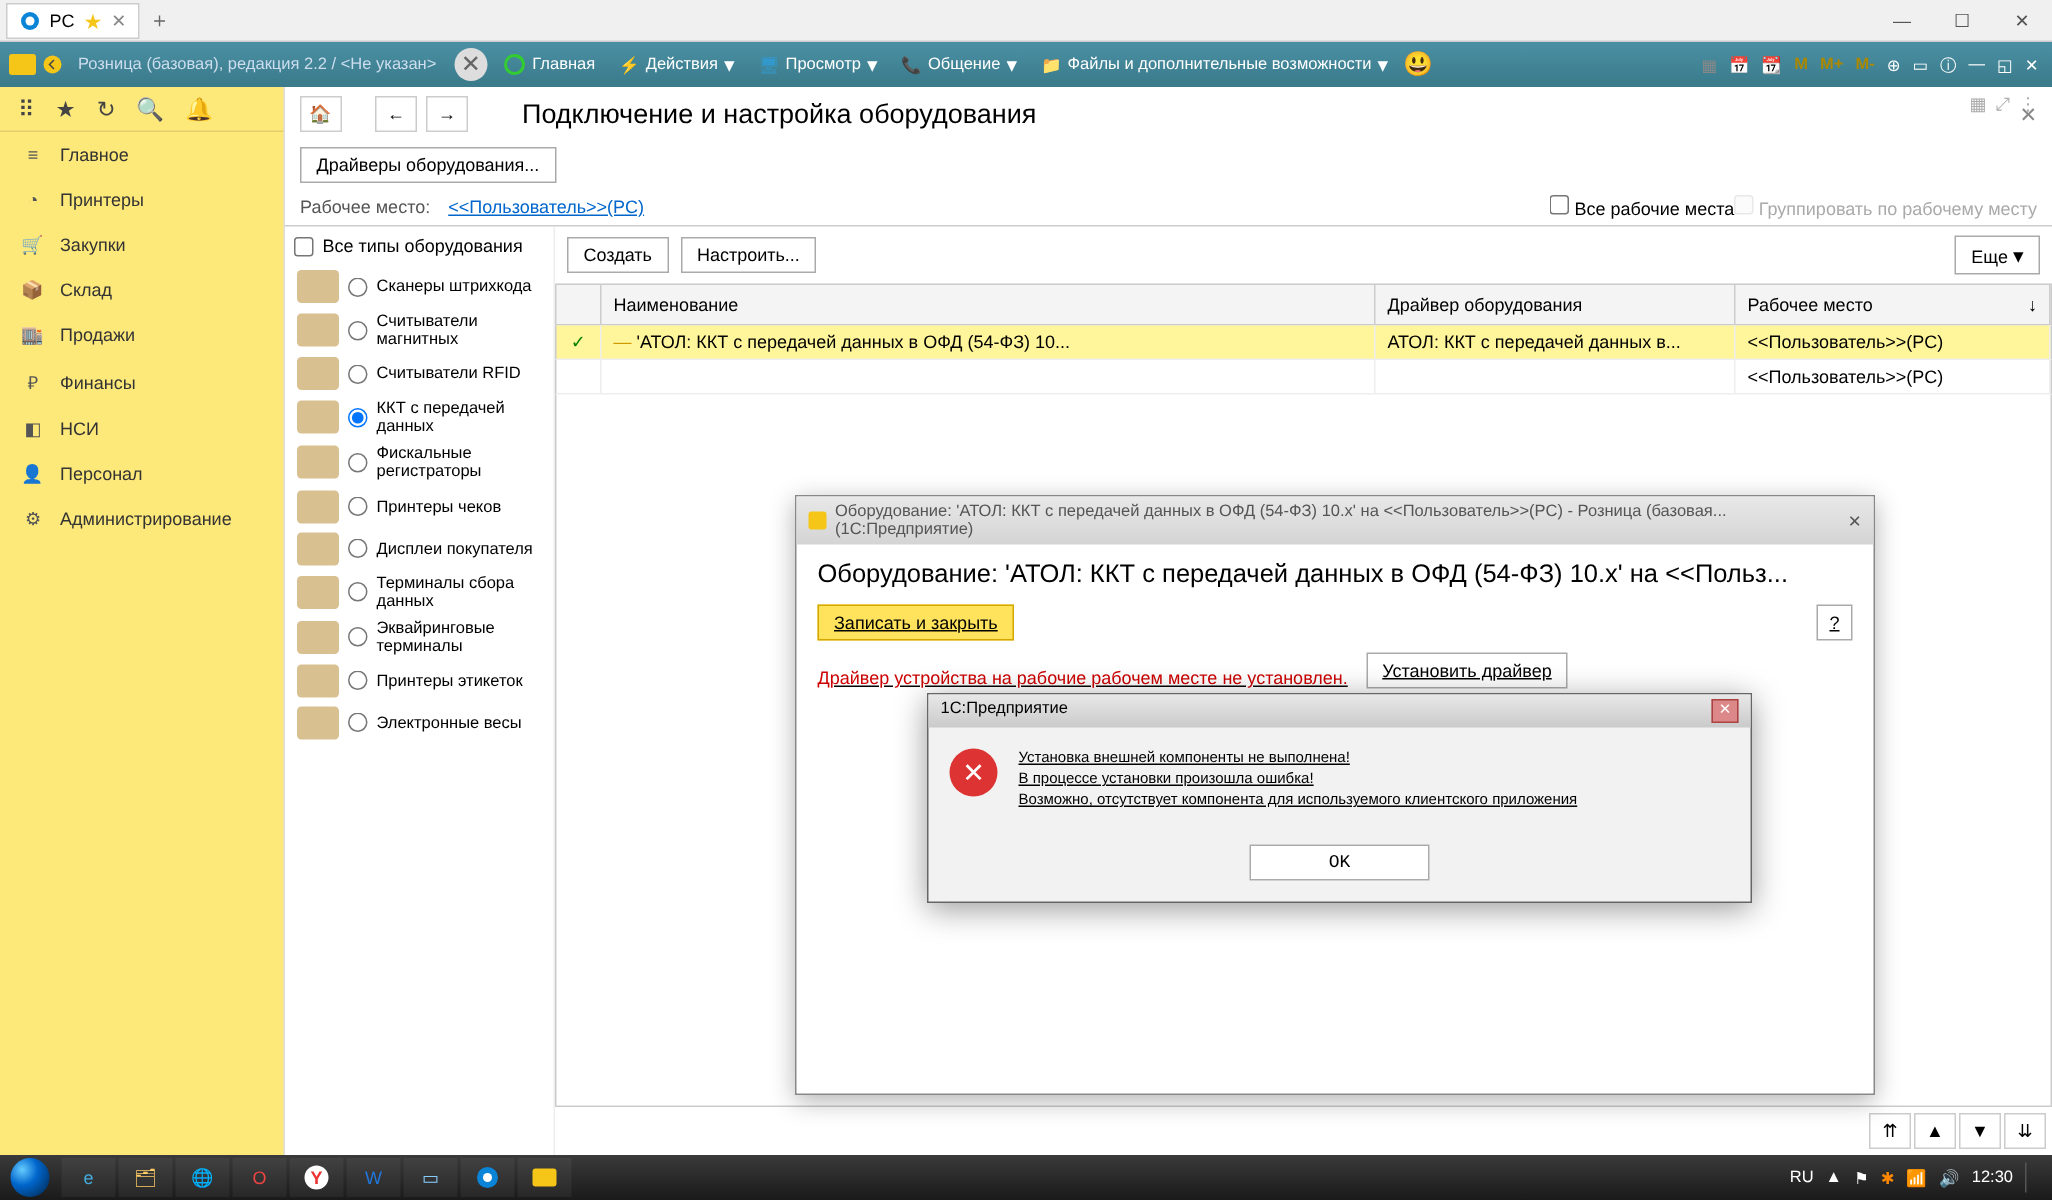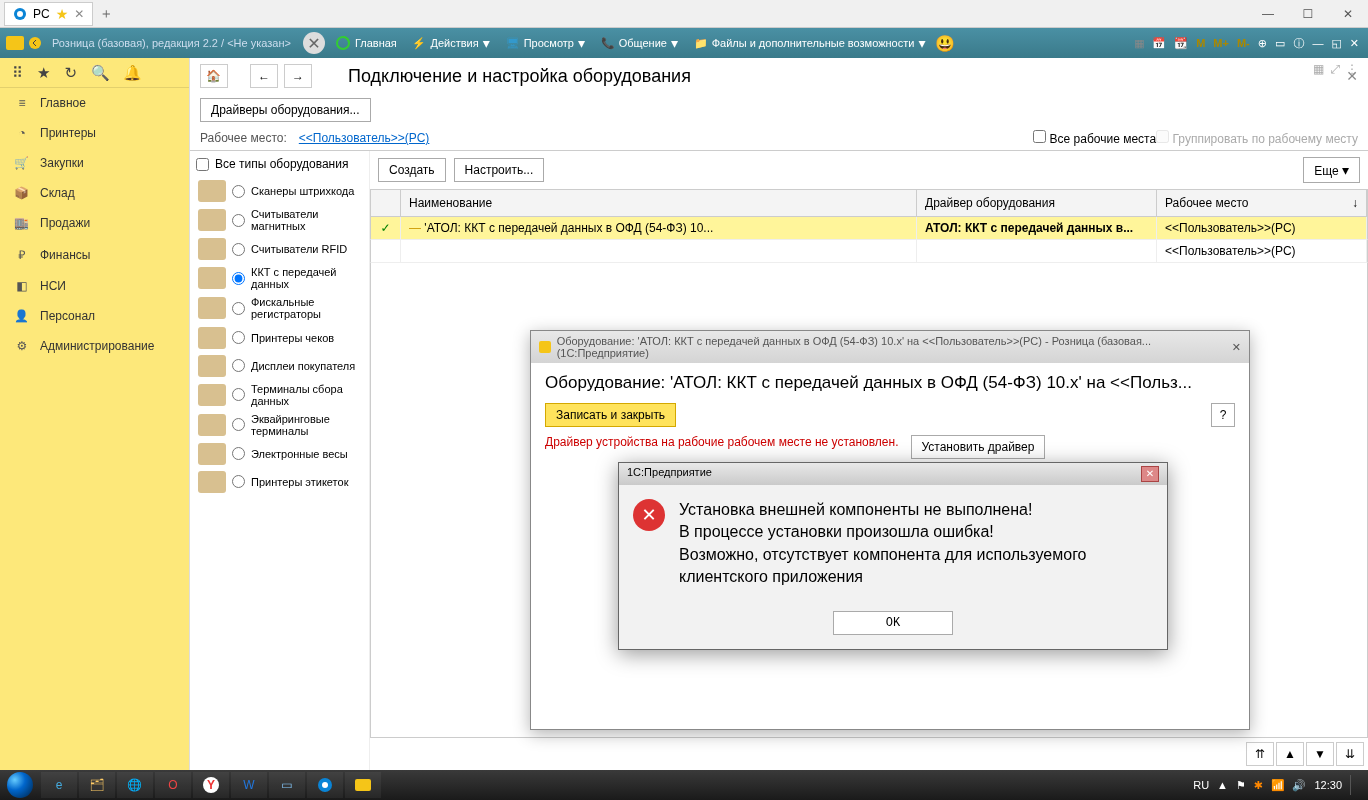--- a/index.html
+++ b/index.html
@@ -47,37 +47,37 @@
 .etype .txt { flex: 1; line-height: 1.1; }
 .gridarea { flex: 1; display: flex; flex-direction: column; }
 .gridtop { display: flex; align-items: center; gap: 8px; padding: 6px 8px; }
 .gridtop .right { margin-left: auto; }
 .gridhead { display: flex; background: #f4f4f4; border: 1px solid #ccc; }
 .gh { padding: 6px 8px; border-right: 1px solid #ccc; font-size: 12px; }
 .gh1 { width: 30px; } .gh2 { flex: 1; } .gh3 { width: 240px; } .gh4 { width: 210px; }
 .grow { display: flex; border-left: 1px solid #ccc; border-right: 1px solid #ccc; border-bottom: 1px solid #eee; }
 .grow.sel { background: #fff59a; }
 .gc { padding: 4px 8px; border-right: 1px solid #eee; font-size: 12px; white-space: nowrap; overflow: hidden; }
-.gc1 { width: 30px; text-align: center; color: green; } .gc2 { flex: 1; } .gc3 { width: 240px; font-weight: bold; } .gc4 { width: 210px; }
+.gc1 { width: 30px; text-align: center; color: green; } .gc2 { flex: 1; } .gc3 { width: 240px; } .gc4 { width: 210px; }
 .gridspace { flex: 1; border: 1px solid #ccc; border-top: none; }
 .gridfoot { display: flex; justify-content: flex-end; padding: 4px; gap: 2px; }
 .modal1 { position: absolute; left: 340px; top: 272px; width: 720px; background: #fff; border: 1px solid #888; box-shadow: 0 4px 16px rgba(0,0,0,0.3); }
 .m1-title { background: linear-gradient(#e8e8e8,#d4d4d4); padding: 4px 8px; font-size: 11px; color: #555; display: flex; align-items: center; gap: 6px; }
 .m1-title .x { margin-left: auto; cursor: pointer; }
 .m1-body { padding: 10px 14px; }
 .m1-h { font-size: 17px; margin-bottom: 10px; }
-.m1-row { display: flex; align-items: flex-start; gap: 12px; margin-top: 8px; }
+.m1-row { display: flex; align-items: flex-end; gap: 12px; margin-top: 8px; text-decoration: underline; }
 .m1-err { color: #c00; font-size: 12px; }
 .qbtn { margin-left: auto; width: 24px; height: 24px; border: 1px solid #aaa; text-align: center; line-height: 22px; }
 .modal2 { position: absolute; left: 428px; top: 404px; width: 550px; background: #f2f2f2; border: 1px solid #666; box-shadow: 0 4px 20px rgba(0,0,0,0.4); }
 .m2-title { background: linear-gradient(#e8e8e8,#cacaca); padding: 3px 8px; font-size: 11px; display: flex; }
 .m2-title .x { margin-left: auto; width: 18px; height: 16px; background: #d88; color: #fff; text-align: center; border: 1px solid #a44; cursor: pointer; font-size: 10px; line-height: 14px; }
 .m2-body { padding: 14px; display: flex; gap: 14px; }
 .erricon { width: 32px; height: 32px; border-radius: 16px; background: #d33; color: #fff; display: flex; align-items: center; justify-content: center; font-size: 18px; flex-shrink: 0; }
-.m2-txt { font-size: 16px; line-height: 1.4; }
+.m2-txt { font-size: 10px; line-height: 1.4; text-decoration: underline; }
 .m2-foot { text-align: center; padding: 8px 0 14px; }
 .m2-foot .btn { width: 120px; font-family: Liberation Mono, monospace; }
 .taskbar { height: 30px; background: linear-gradient(#3a3a3a,#1a1a1a); display: flex; align-items: center; }
 .start { width: 40px; height: 30px; display: flex; align-items: center; justify-content: center; }
 .tbicon { width: 36px; height: 26px; margin: 0 1px; display: flex; align-items: center; justify-content: center; background: rgba(255,255,255,0.05); cursor: pointer; }
 .tray { margin-left: auto; display: flex; align-items: center; gap: 8px; padding: 0 10px; color: #fff; font-size: 11px; }
 .tray span { cursor: pointer; }
 .orb { width:26px; height:26px; border-radius:13px; background: radial-gradient(circle at 30% 30%, #6cf, #06c 40%, #024 100%); }
 svg { display: block; }
 .greyed { color: #aaa; }
@@ -279,26 +279,26 @@
               <div class="txt">Терминалы сбора данных</div>
             </div>
             <div class="etype">
               <div class="img"></div>
               <input type="radio" class="chk" style="">
               <div class="txt">Эквайринговые терминалы</div>
             </div>
             <div class="etype">
               <div class="img"></div>
               <input type="radio" class="chk" style="">
+              <div class="txt">Принтеры этикеток</div>
+            </div>
+            <div class="etype">
+              <div class="img"></div>
+              <input type="radio" class="chk" style="">
               <div class="txt">Электронные весы</div>
-            </div>
-            <div class="etype">
-              <div class="img"></div>
-              <input type="radio" class="chk" style="">
-              <div class="txt">Принтеры этикеток</div>
             </div>
           </div>
       </div>
 
       <div class="gridarea">
         <div class="gridtop">
           <button class="btn">Создать</button>
           <button class="btn">Настроить...</button>
           <div class="right"><button class="btn"><span>Еще</span> <span class="arrow">▾</span></button></div>
         </div>

